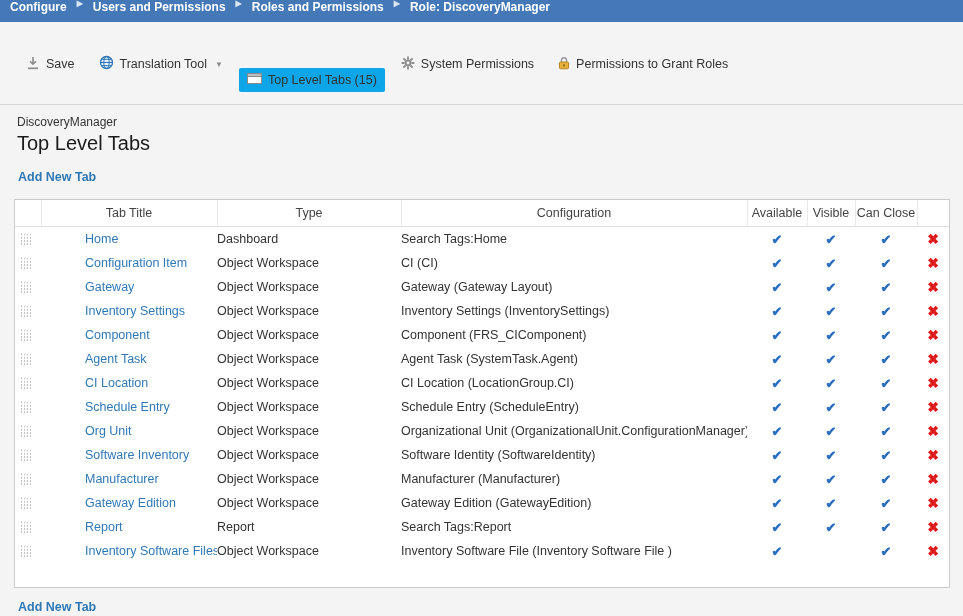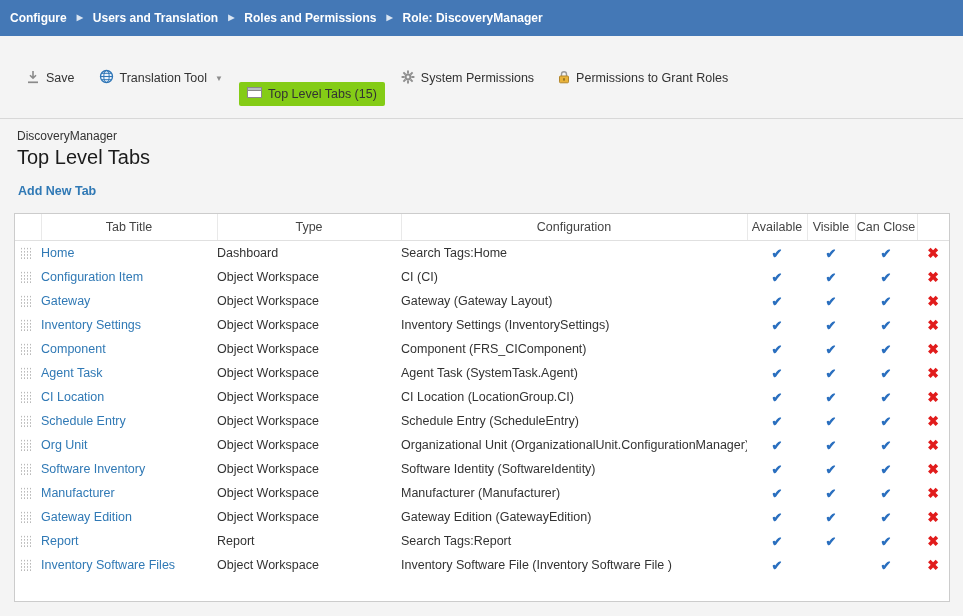--- a/index.html
+++ b/index.html
@@ -6,39 +6,39 @@
   html,body { margin:0; padding:0; }
   body {
     width:963px; height:616px; overflow:hidden;
     background:#f4f4f4;
     font-family:"Liberation Sans", sans-serif;
     color:#333;
   }
 
   
   .topbar {
-    height:36px; background:#4478b6; color:#fff;
-    display:flex; align-items:center; gap:10px;
+    height:22px; background:#4478b6; color:#fff;
+    display:flex; gap:10px;
     padding-left:10px; font-size:12px; font-weight:bold;
   }
   .crumb { cursor:pointer; white-space:nowrap; }
   .crumb-sep { font-size:8px; color:#dbe6f3; line-height:1; }
 
   
   .toolbar {
     display:flex; align-items:center; gap:8px;
     padding:14px 12px 12px 18px;
     border-bottom:1px solid #d8d8d8;
   }
   .tool {
     display:flex; align-items:center; gap:6px;
     padding:5px 8px; border-radius:2px;
     font-size:12.5px; color:#333; cursor:pointer; white-space:nowrap;
   }
-  .tool.selected { background:#84cc16;margin-top:32px; }
+  .tool.selected { background:#0ea5e9;margin-top:32px; }
   .caret { color:#8d8d8d; font-size:8px; margin-left:2px; }
   .tool svg { flex:0 0 auto; }
 
   
   .subtitle { margin:10px 0 0 17px; font-size:12px; color:#333; }
   .page-title { margin:3px 0 0 17px; font-size:20px; font-weight:normal; color:#1b1b1b; }
   .addlink {
     display:inline-block; margin:15px 0 0 18px;
     font-size:12.5px; color:#3079b5; cursor:pointer; text-decoration:none;font-weight:bold;
   }
@@ -52,39 +52,39 @@
   table { border-collapse:collapse; width:100%; table-layout:fixed; font-size:12.5px; }
   th {
     font-weight:normal; color:#444; text-align:center;
     padding:6px 0; border-right:1px solid #e9e9e9; border-bottom:1px solid #e0e0e0;
     white-space:nowrap; overflow:hidden;
   }
   th:last-child { border-right:none; }
   th.center { text-align:center; }
   td { padding:4px 0; height:16px; white-space:nowrap; overflow:hidden; }
   td.center { text-align:center; }
-  .link { color:#3079b5; text-decoration:none; cursor:pointer; }
+  .link { color:#3079b5; text-decoration:none; cursor:pointer;margin-left:44px; }
   .chk { color:#2a6fbf; font-weight:bold; font-size:13px; cursor:pointer; }
   .del { color:#e11c1c; font-weight:bold; font-size:14px; cursor:pointer; }
   .drag {
     display:inline-block; width:11px; height:13px; margin-left:5px; vertical-align:middle;
     background-image:radial-gradient(circle, #b9b9b9 32%, transparent 38%);
     background-size:3px 3.2px; cursor:grab;
   }
 </style>
 </head>
 <body>
 
 
 
 
 <div class="topbar">
   <span class="crumb">Configure</span>
   <span class="crumb-sep">▶</span>
-  <span class="crumb">Users and Translation</span>
+  <span class="crumb">Users and Permissions</span>
   <span class="crumb-sep">▶</span>
   <span class="crumb">Roles and Permissions</span>
   <span class="crumb-sep">▶</span>
   <span class="crumb">Role: DiscoveryManager</span>
 </div>
 
 
 <div class="toolbar">
   <div class="tool">
     <span><svg width="14" height="14" viewBox="0 0 14 14">

